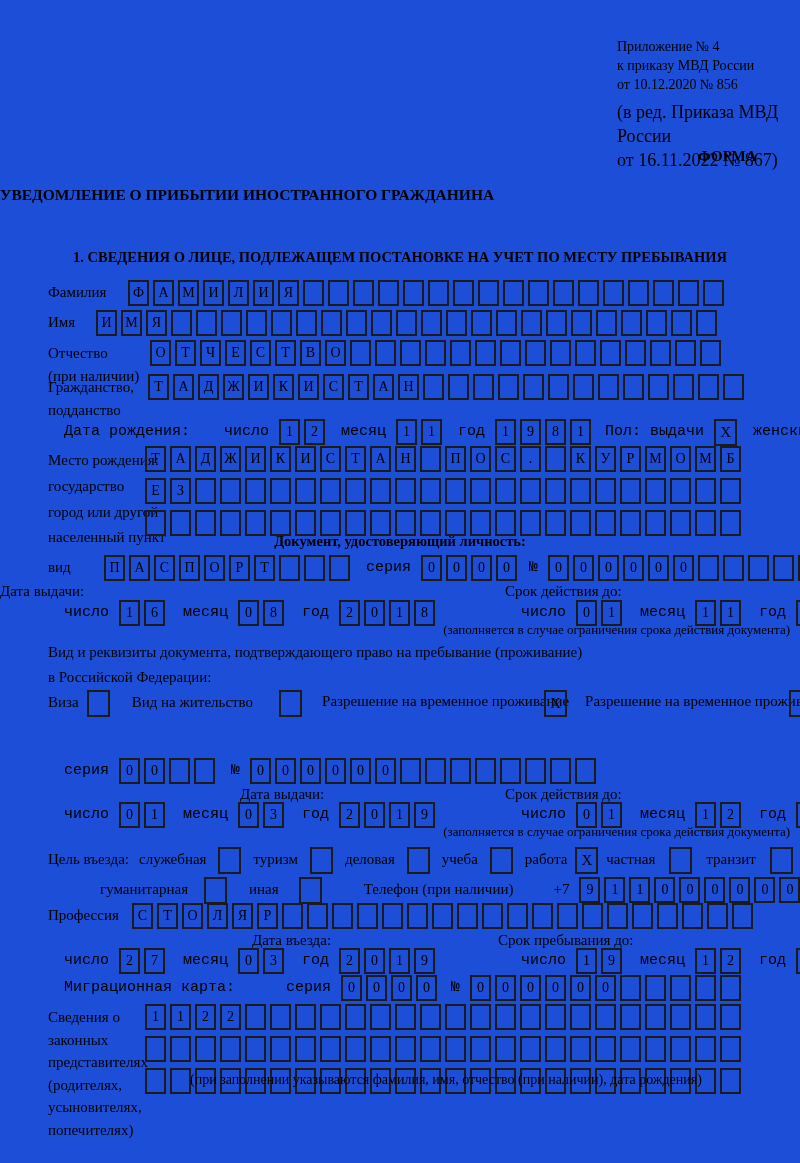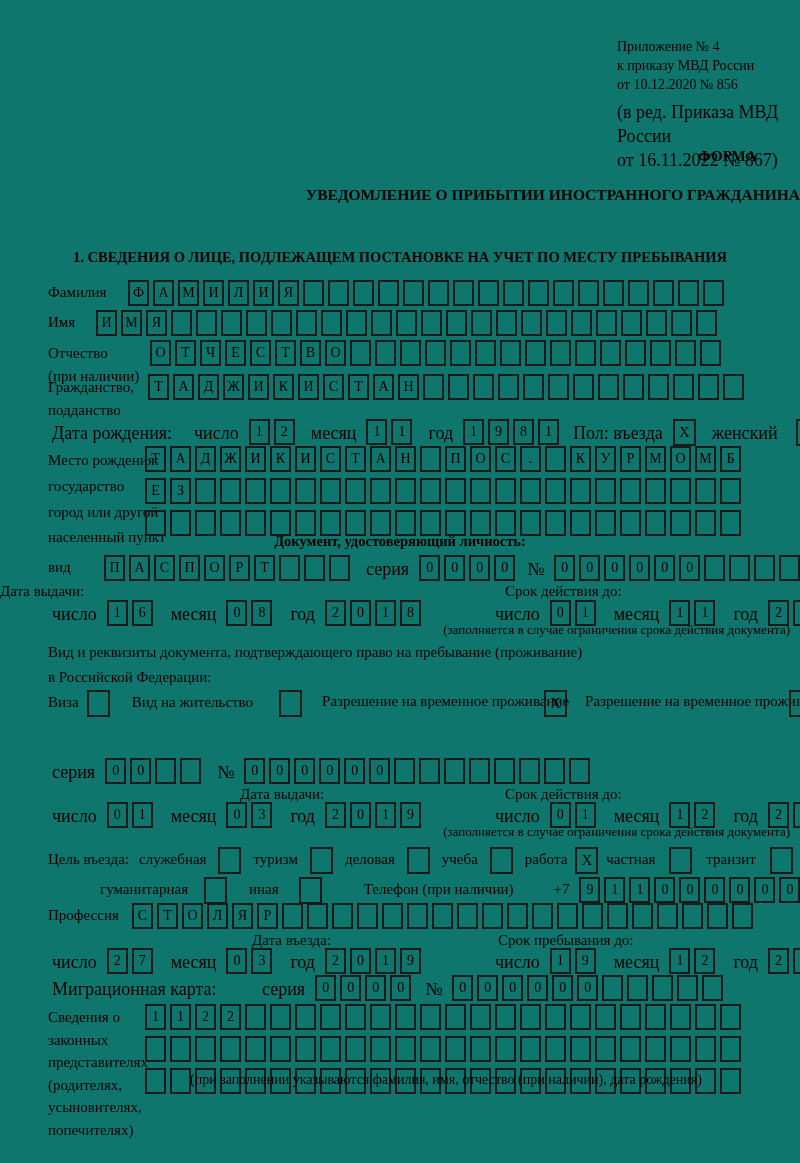--- a/index.html
+++ b/index.html
@@ -2,21 +2,21 @@
 <html><head>
 <meta charset="utf-8">
 <style>
   * { margin:0; padding:0; box-sizing:border-box; }
   html,body { background:#fff; }
   body {
     width:800px; height:1163px;
     font-family:"Liberation Serif", serif;
     color:#000; position:relative; overflow:hidden;
   }
-  .page { position:relative; width:800px; height:1163px; background:#0f766e; }
+  .page { position:relative; width:800px; height:1163px; background:#1d4ed8; }
 
   .row { position:absolute; left:48px; white-space:nowrap; }
 
   
   .cells { display:inline-block; white-space:nowrap; vertical-align:top; }
   .cell {
     display:inline-block; width:21px; height:26px;
     border:2px solid #1b1b1b; margin-right:4px;
     text-align:center; font-size:14px; line-height:22px;
     font-family:"Liberation Serif", serif; vertical-align:top;
@@ -24,32 +24,32 @@
   .acheck {
     display:inline-block; width:23px; height:27px;
     border:2px solid #1b1b1b; text-align:center;
     font-size:15px; line-height:23px; vertical-align:middle;
   }
 
   .hdr-note { position:absolute; left:617px; top:38px; font-size:14px; line-height:1.35; }
   .hdr-note .amend { font-size:18px; margin-top:5px; line-height:1.35; }
   .form-label { position:absolute; left:698px; top:148px; font-weight:bold; font-size:15px; }
 
-  .title { position:absolute; top:183px; left:0; width:800px; text-align:right;
+  .title { position:absolute; top:183px; left:0; width:800px; text-align:left;
            font-weight:bold; font-size:15.5px; line-height:1.55; }
   .title-underline { display:inline-block; width:62px; border-bottom:2px solid #3a3a3a;
            height:12px; margin-left:10px; }
 
   .sec-heading { position:absolute; top:249px; left:0; width:800px; text-align:center;
            font-weight:bold; font-size:14.5px; }
 
   .flabel { display:inline-block; font-size:15px; vertical-align:top; padding-top:4px; }
   .flabel2 { display:inline-block; font-size:15px; vertical-align:top; line-height:1.55; padding-top:2px; }
 
-  .dlab { font-size:18px; display:inline-block; vertical-align:top; padding-top:4px; margin:0 6px 0 4px; }
+  .dlab { font-size:15px; display:inline-block; vertical-align:top; padding-top:4px; margin:0 6px 0 16px;font-family:Liberation Mono, monospace; }
   .dgroup { display:inline-block; vertical-align:top; }
 
   .center-bold { position:absolute; left:0; width:800px; text-align:center;
            font-weight:bold; font-size:14.5px; }
   .note { position:absolute; font-size:13px; }
   .plain { position:absolute; left:48px; font-size:15px; }
 
   .optlab { font-size:15px; display:inline-block; vertical-align:top; padding-top:4px; }
   .optcol { display:inline-block; vertical-align:top; text-align:center; font-size:15px; line-height:1.55; }
 
@@ -104,21 +104,21 @@
   </div>
 
   <div class="row" style="top:419px">
     <span class="dlab" style="margin-right:14px">Дата рождения:</span>
     <span class="dlab">число</span>
     <span class="cells"><span class="cell">1</span><span class="cell">2</span></span>
     <span class="dlab" style="margin-left:8px">месяц</span>
     <span class="cells"><span class="cell">1</span><span class="cell">1</span></span>
     <span class="dlab" style="margin-left:8px">год</span>
     <span class="cells"><span class="cell">1</span><span class="cell">9</span><span class="cell">8</span><span class="cell">1</span></span>
-    <span class="dlab" style="margin-left:6px">Пол: въезда</span>
+    <span class="dlab" style="margin-left:6px">Пол: выдачи</span>
     <span class="acheck">X</span>
     <span class="dlab" style="margin-left:12px">женский</span>
     <span class="acheck" style="margin-left:8px"></span>
   </div>
 
   <div class="row" style="top:446px">
     <div class="bp-wrap">
       <div class="bp-labels">
         <div>Место рождения:</div>
         <div>государство</div>

